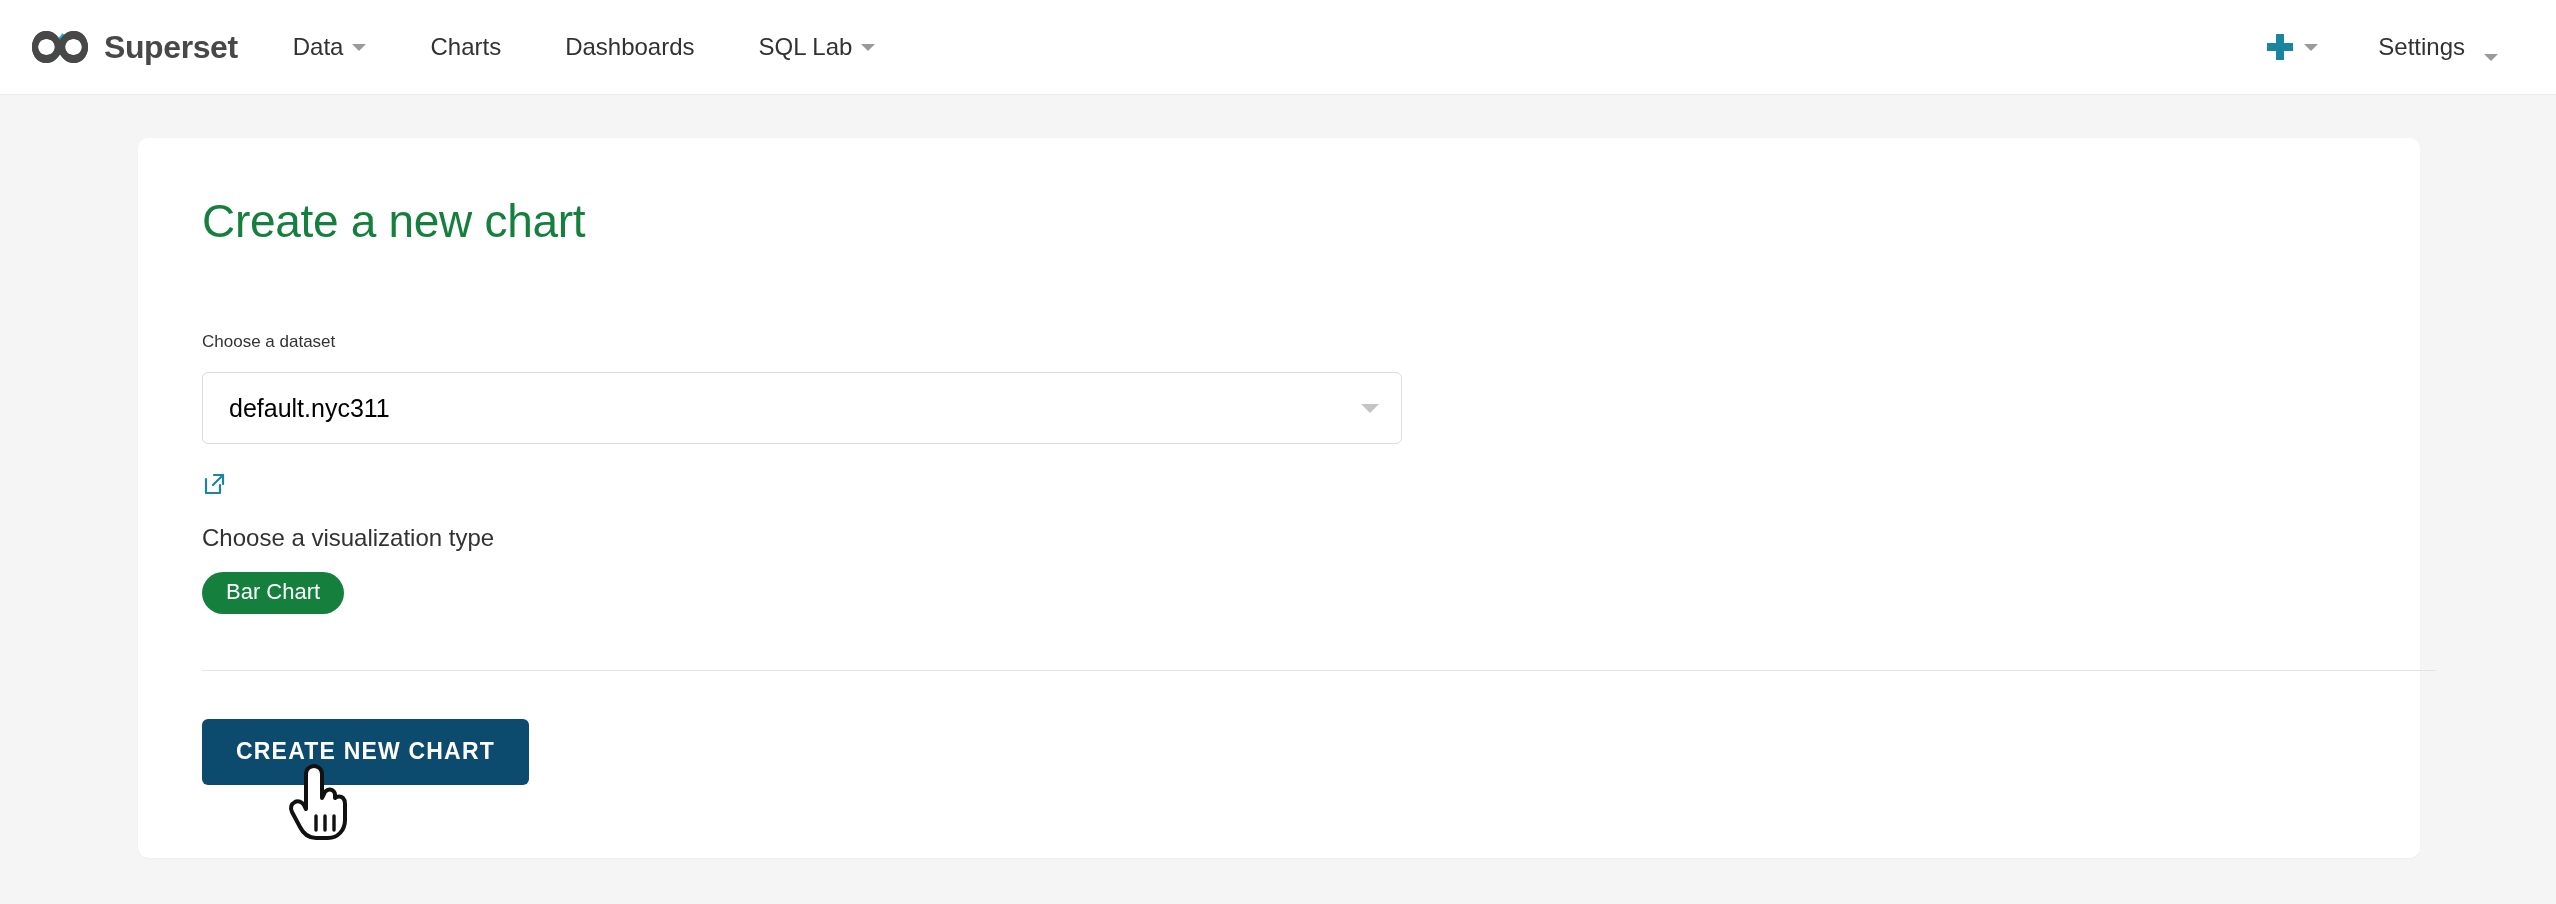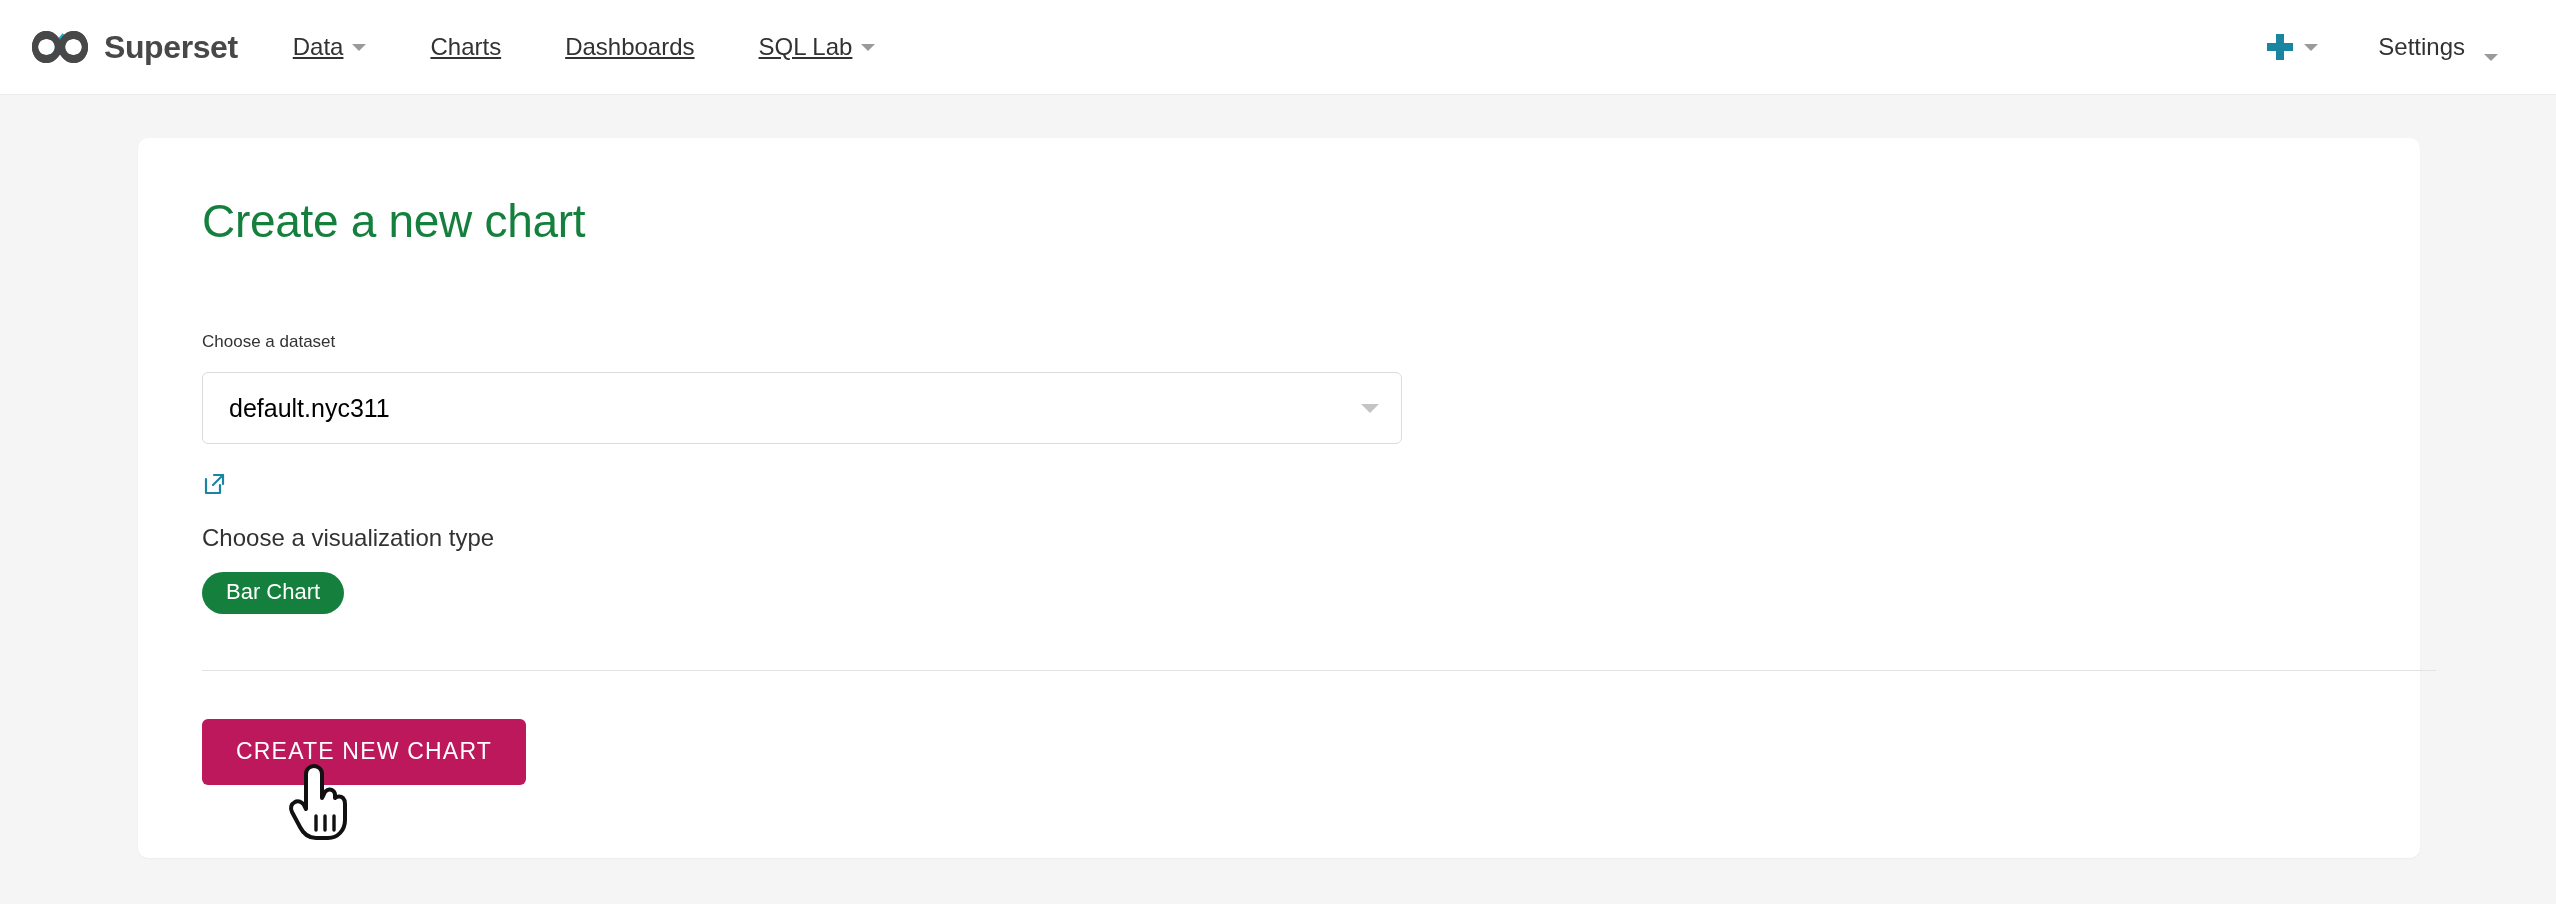--- a/index.html
+++ b/index.html
@@ -56,21 +56,20 @@
 
   .nav-item {
     display: flex;
     align-items: center;
     gap: 9px;
     padding: 0 32px;
     font-size: 24px;
     color: #323232;
     cursor: pointer;
     white-space: nowrap;
-    text-decoration: underline;
   }
 
   .caret {
     width: 0;
     height: 0;
     border-left: 7px solid transparent;
     border-right: 7px solid transparent;
     border-top: 7px solid #9a9a9a;
     display: inline-block;
     flex: none;
@@ -213,26 +212,26 @@
 
   .divider {
     margin: 56px 0 0 0;
     height: 1px;
     background: #e3e3e3;
     width: 2234px;
   }
 
   .create-button {
     margin-top: 48px;
-    background: #be185d;
+    background: #0c4a6e;
     color: #ffffff;
     border: none;
     border-radius: 6px;
     font-size: 23px;
-    font-weight: normal;
+    font-weight: bold;
     letter-spacing: 1.2px;
     padding: 19px 34px 20px 34px;
     cursor: pointer;
     font-family: "Liberation Sans", sans-serif;
     display: inline-block;
   }
 
   
   .cursor {
     position: absolute;

